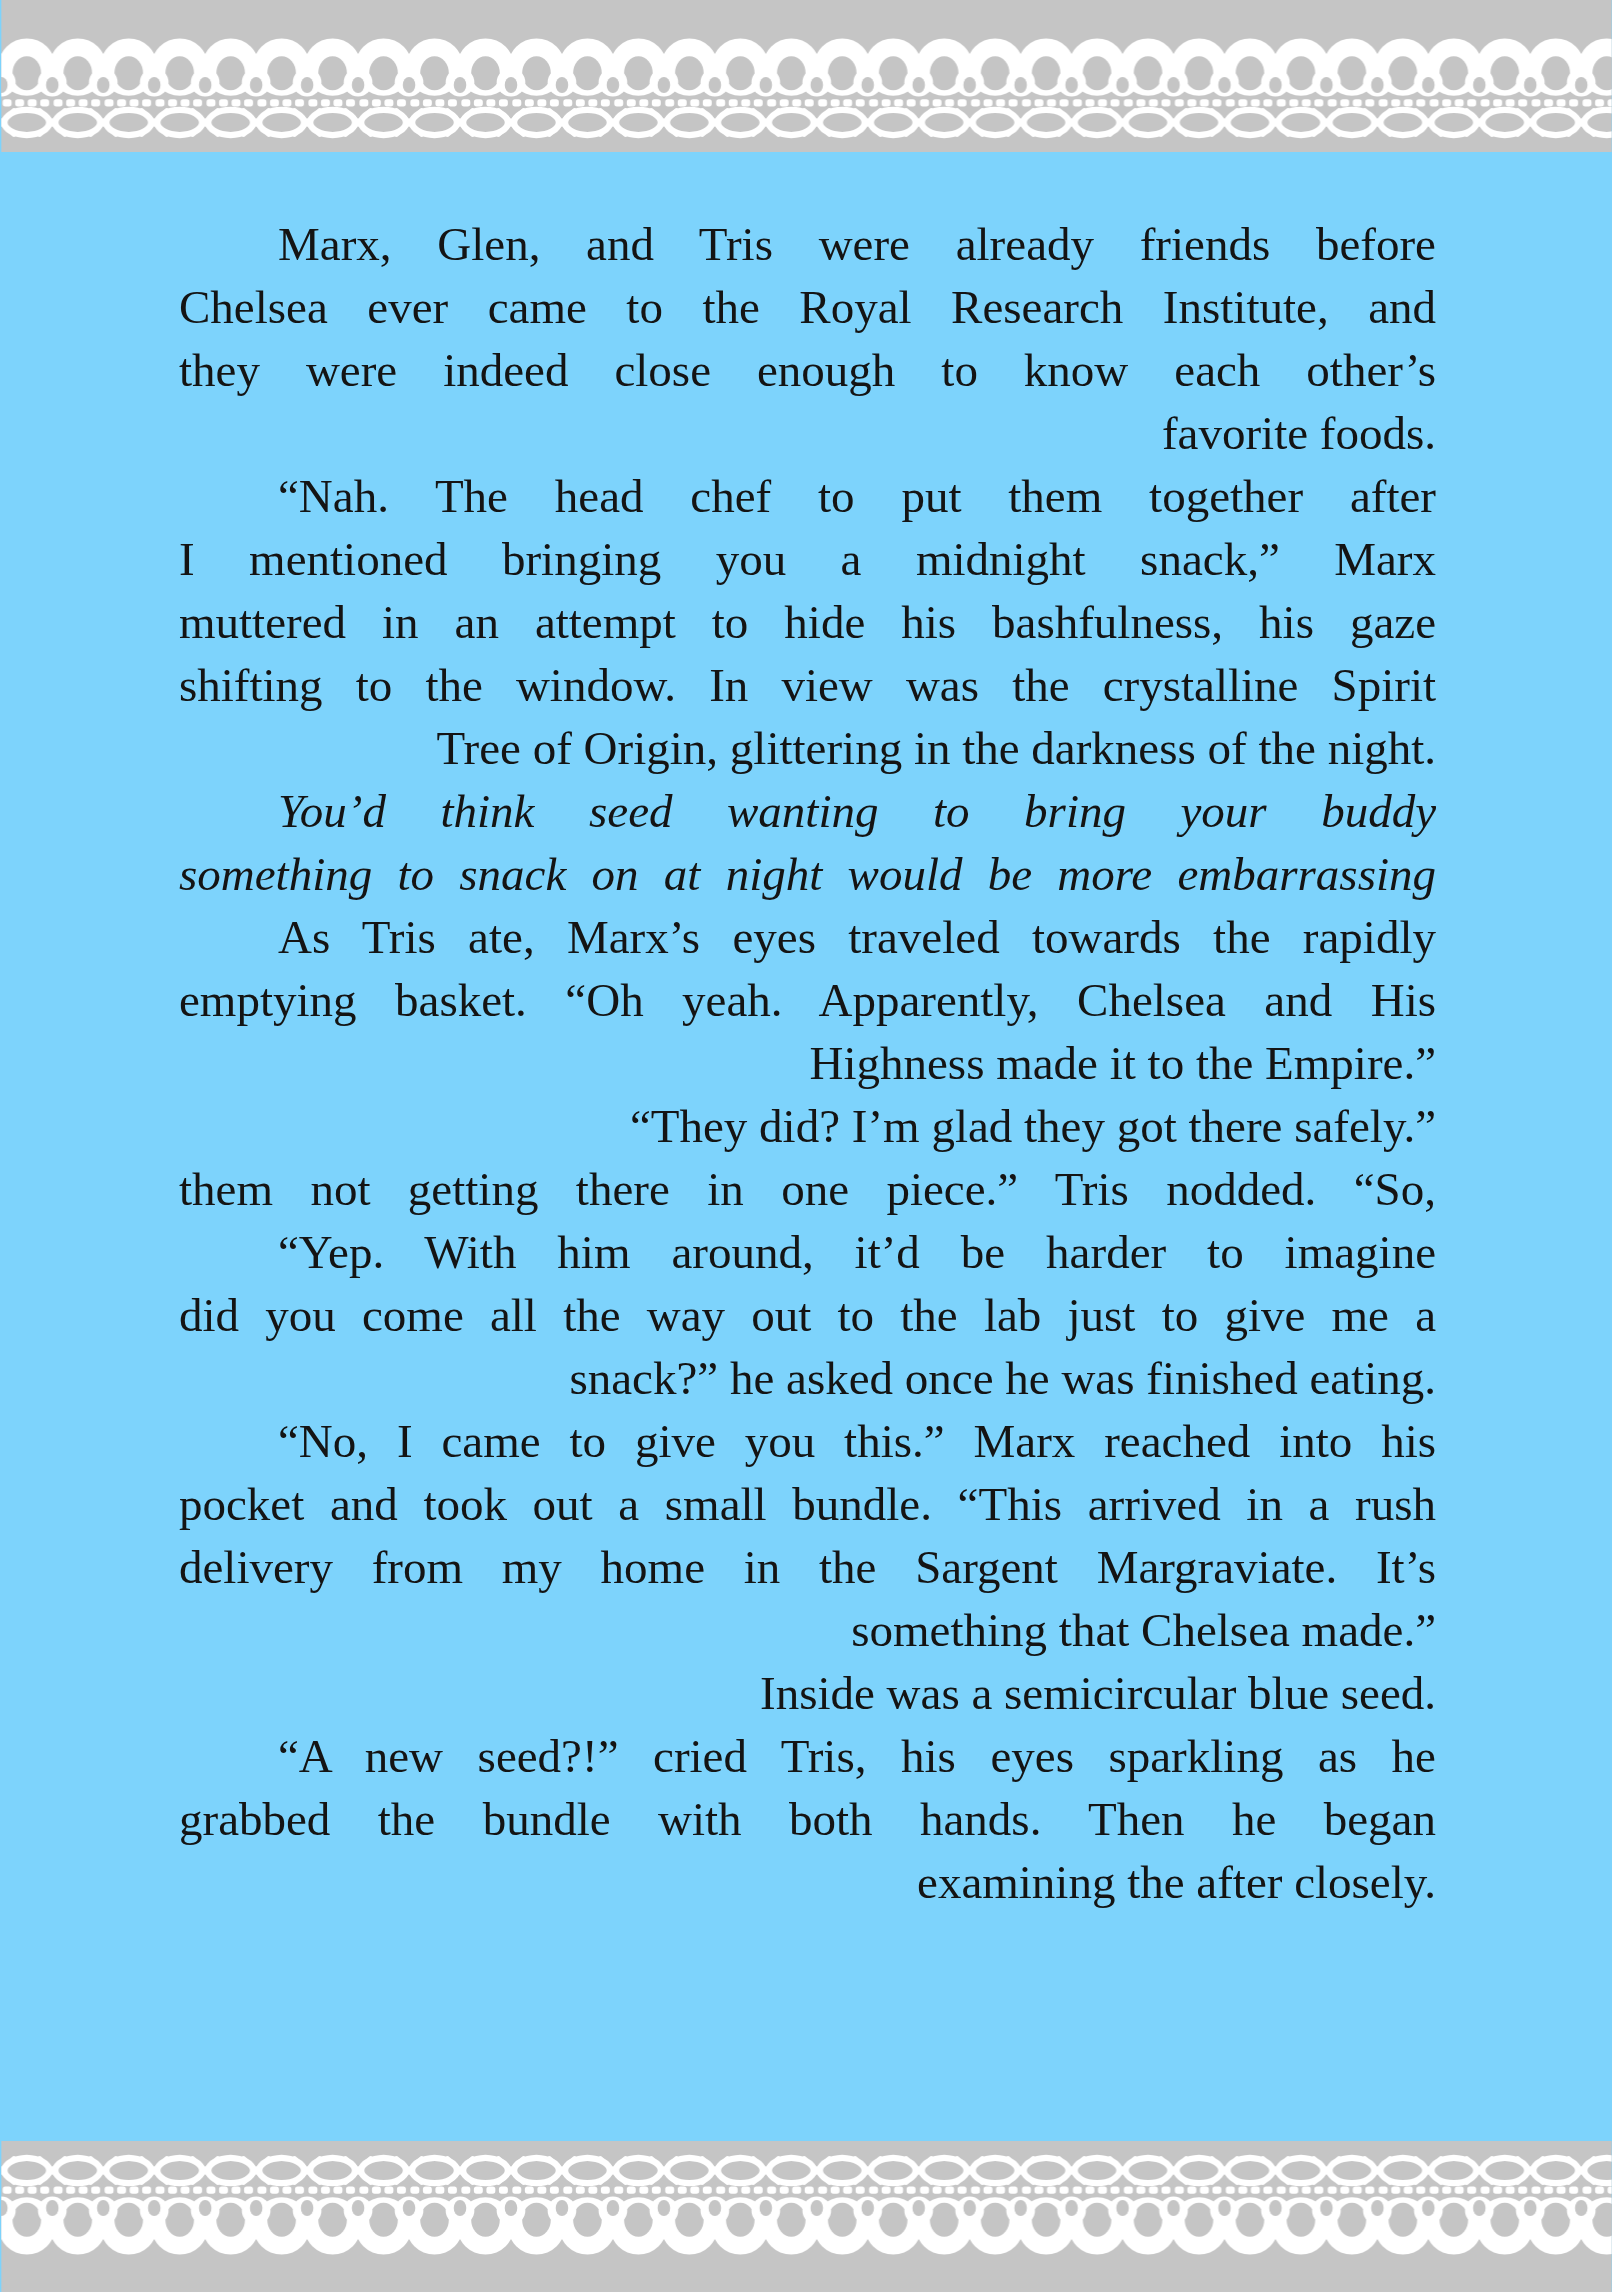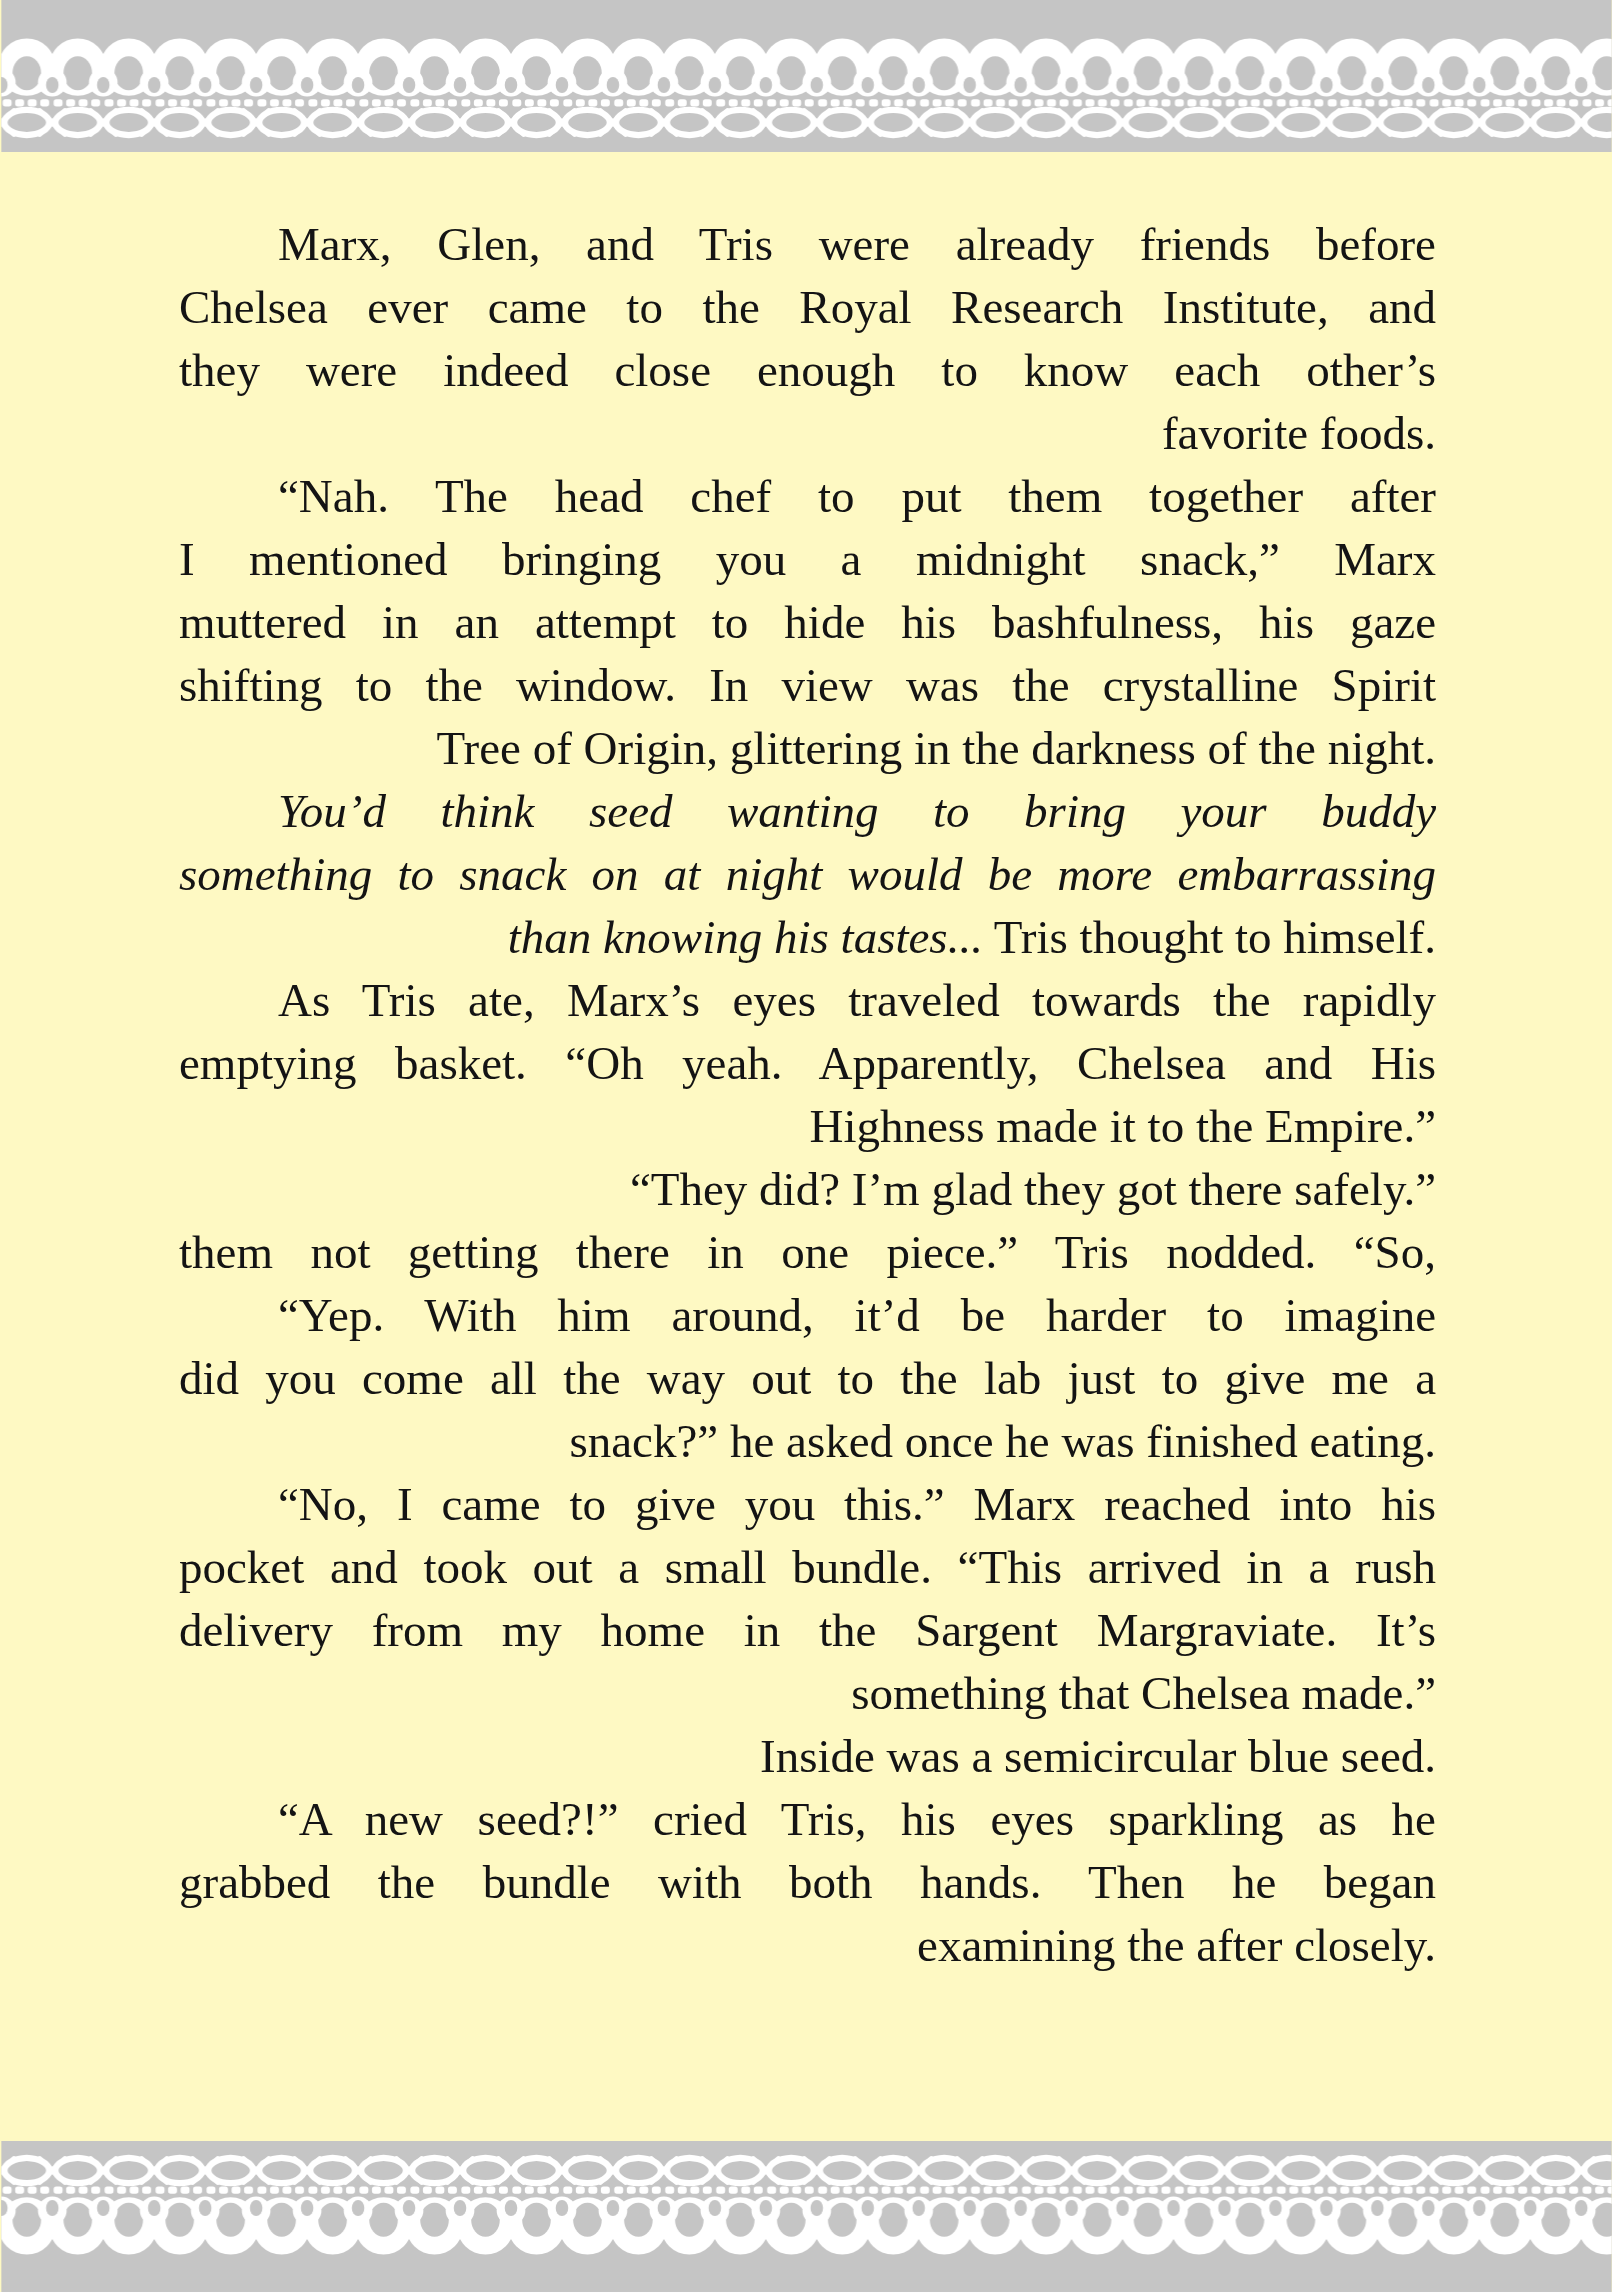--- a/index.html
+++ b/index.html
@@ -1,20 +1,20 @@
 <!DOCTYPE html>
 <html style="font-size:14.3px"><head>
 <meta charset="utf-8">
 <style>
   html,body{margin:0;padding:0;background:#fcfcfc;}
   .page{
     position:relative;
     width:1613px;
     height:2293px;
-    background:#fef9c3;
+    background:#7dd3fc;
     overflow:hidden;
   }
   .lace{position:absolute;left:0;display:block;}
   .lace-top{top:0;}
   .lace-bottom{bottom:0;}
   .text-block{
     position:absolute;
     left:179px;
     top:213px;
     width:1257px;
@@ -78,21 +78,20 @@
       <div class="paragraph">
         <div class="line justify indent"><span>“Nah. The head chef to put them together after</span></div>
         <div class="line justify"><span>I mentioned bringing you a midnight snack,” Marx</span></div>
         <div class="line justify"><span>muttered in an attempt to hide his bashfulness, his gaze</span></div>
         <div class="line justify"><span>shifting to the window. In view was the crystalline Spirit</span></div>
         <div class="line"><span>Tree of Origin, glittering in the darkness of the night.</span></div>
       </div>
       <div class="paragraph">
         <div class="line justify indent"><span class="italic">You’d think seed wanting to bring your buddy</span></div>
         <div class="line justify"><span class="italic">something to snack on at night would be more embarrassing</span></div>
-        <div class="line"><span class="italic">than knowing his tastes...</span><span> Tris thought to himself.</span></div>
       </div>
       <div class="paragraph">
         <div class="line justify indent"><span>As Tris ate, Marx’s eyes traveled towards the rapidly</span></div>
         <div class="line justify"><span>emptying basket. “Oh yeah. Apparently, Chelsea and His</span></div>
         <div class="line"><span>Highness made it to the Empire.”</span></div>
       </div>
       <div class="paragraph">
         <div class="line indent"><span>“They did? I’m glad they got there safely.”</span></div>
       </div>
       <div class="paragraph">

